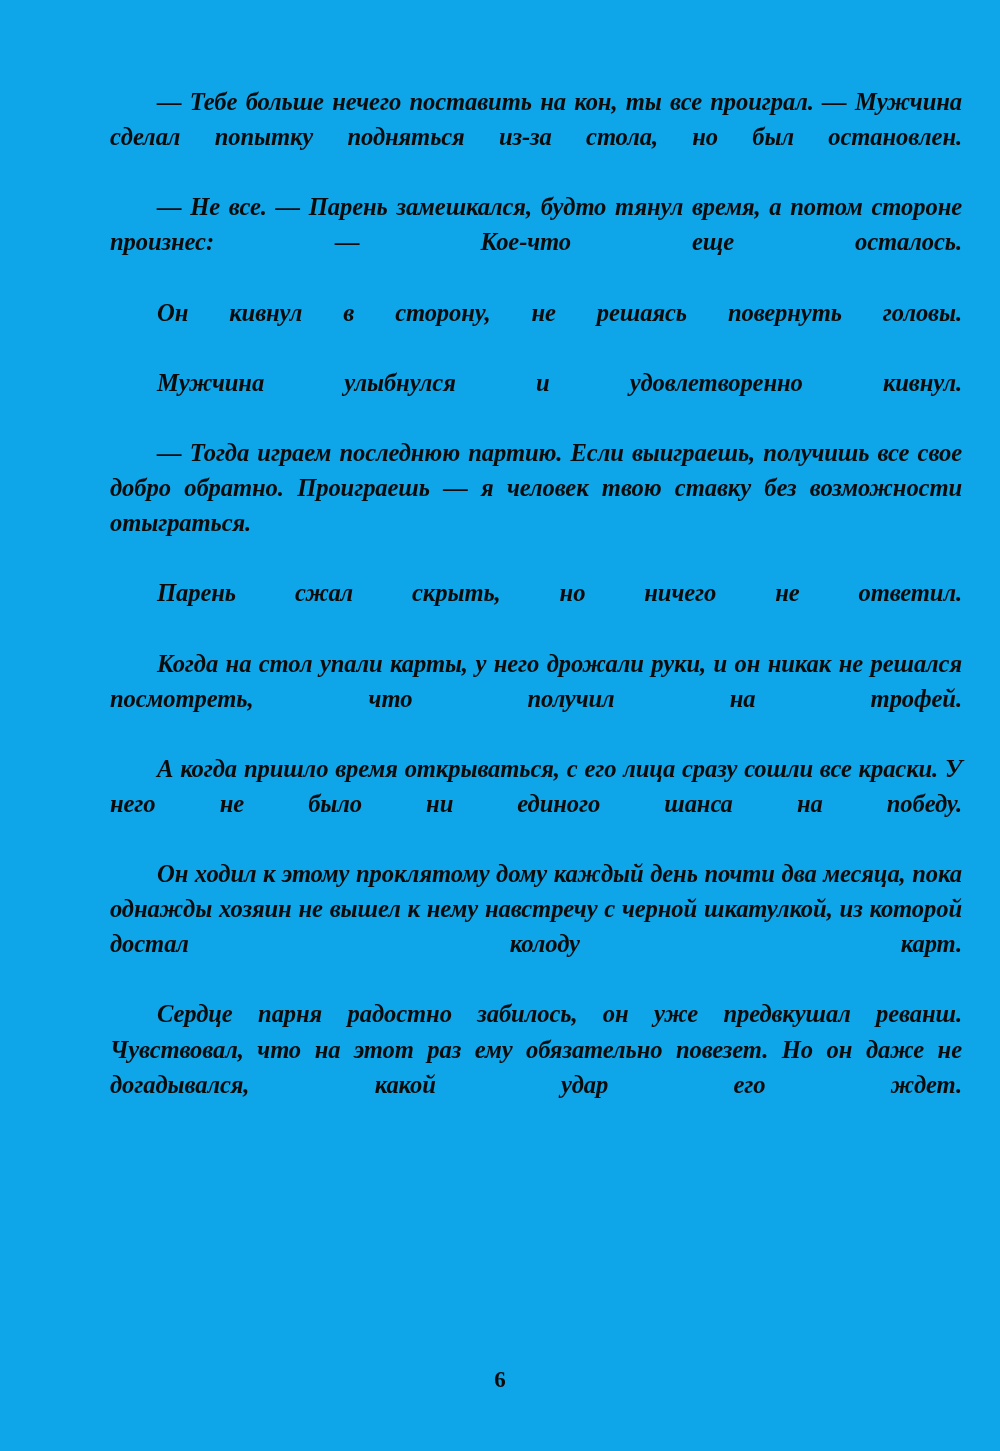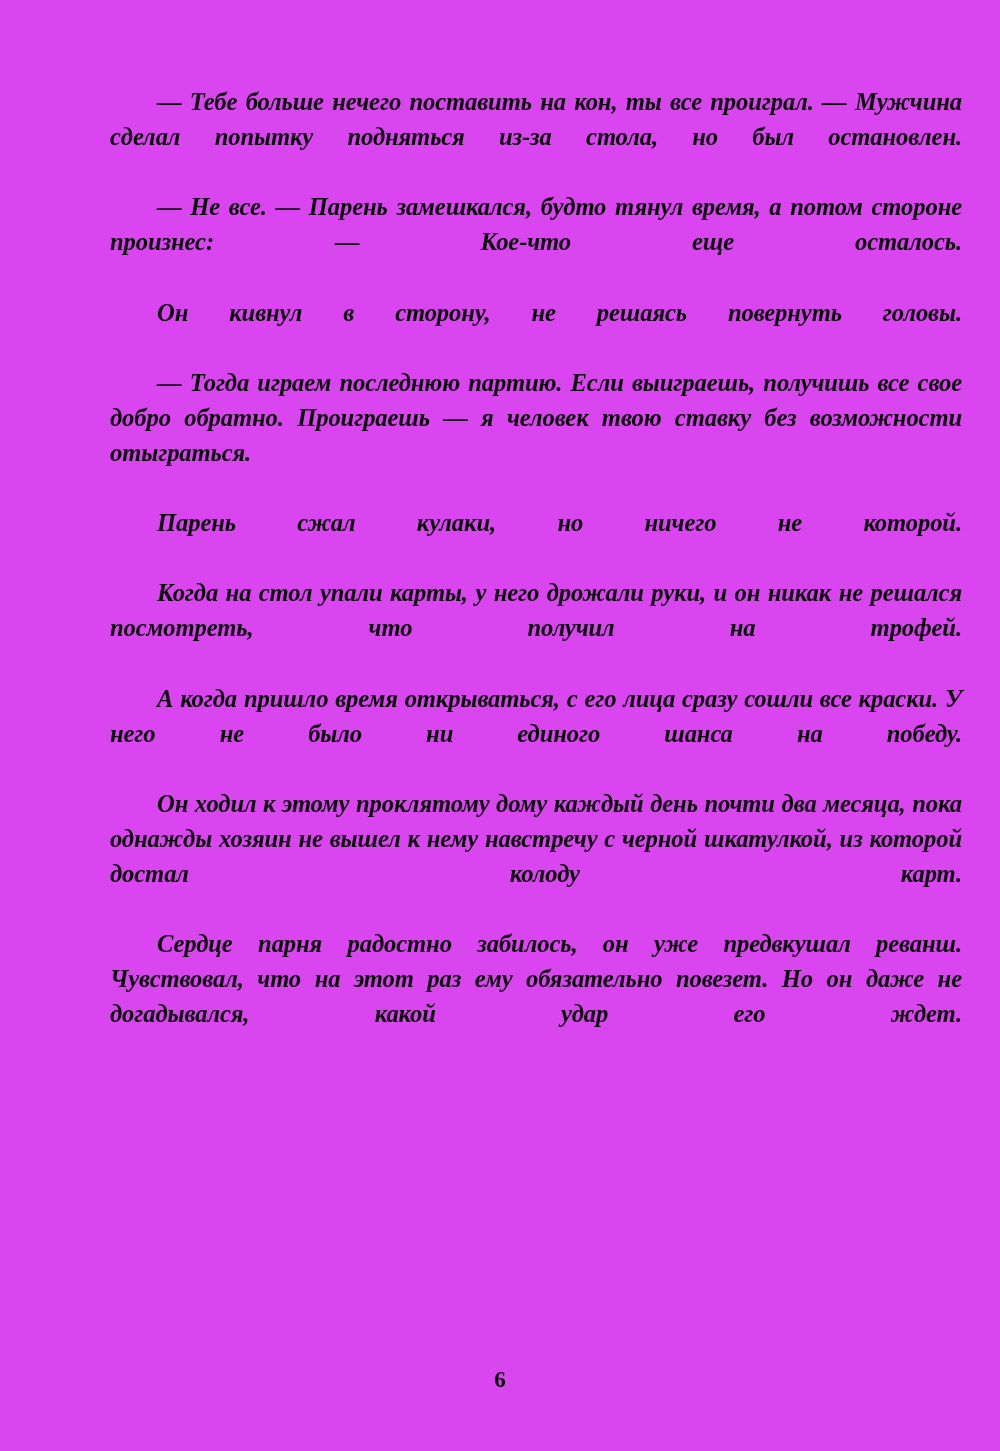--- a/index.html
+++ b/index.html
@@ -9,21 +9,21 @@
     background: #ffffff;
   }
   body {
     font-family: "Liberation Serif", "DejaVu Serif", serif;
   }
   .page {
     position: relative;
     width: 1000px;
     height: 1451px;
     margin: 0 auto;
-    background: #d946ef;
+    background: #0ea5e9;
     overflow: hidden;
     box-sizing: border-box;
   }
   .text-block {
     position: absolute;
     left: 110px;
     top: 84px;
     width: 852px;
   }
   .para {
@@ -65,22 +65,23 @@
 </style>
 </head>
 <body>
 
 <div class="page">
 
   <div class="text-block">
     <p class="para">— Тебе больше нечего поставить на кон, ты все проиграл. — Мужчина сделал попытку подняться из-за стола, но был остановлен.</p>
     <p class="para">— Не все. — Парень замешкался, будто тянул время, а потом стороне произнес: — Кое-что еще осталось.</p>
     <p class="para">Он кивнул в сторону, не решаясь повернуть головы.</p>
+    <p class="para">Мужчина улыбнулся и удовлетворенно кивнул.</p>
     <p class="para">— Тогда играем последнюю партию. Если выиграешь, получишь все свое добро обратно. Проиграешь — я человек твою ставку без возможности отыграться.</p>
-    <p class="para">Парень сжал кулаки, но ничего не которой.</p>
+    <p class="para">Парень сжал скрыть, но ничего не ответил.</p>
     <p class="para">Когда на стол упали карты, у него дрожали руки, и он никак не решался посмотреть, что получил на трофей.</p>
     <p class="para">А когда пришло время открываться, с его лица сразу сошли все краски. У него не было ни единого шанса на победу.</p>
     <p class="para">Он ходил к этому проклятому дому каждый день почти два месяца, пока однажды хозяин не вышел к нему навстречу с черной шкатулкой, из которой достал колоду карт.</p>
     <p class="para">Сердце парня радостно забилось, он уже предвкушал реванш. Чувствовал, что на этот раз ему обязательно повезет. Но он даже не догадывался, какой удар его ждет.</p>
 
   </div>
 
   <div class="page-number">6</div>
 
 </div>

